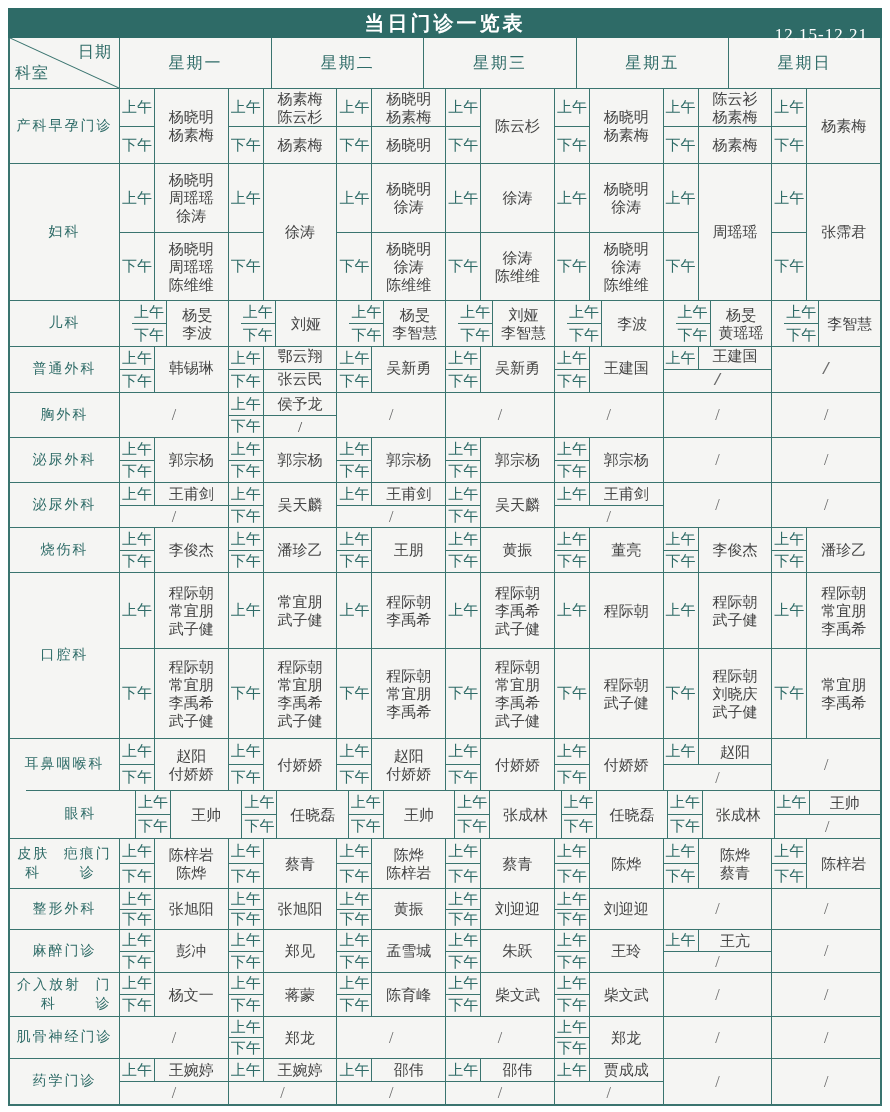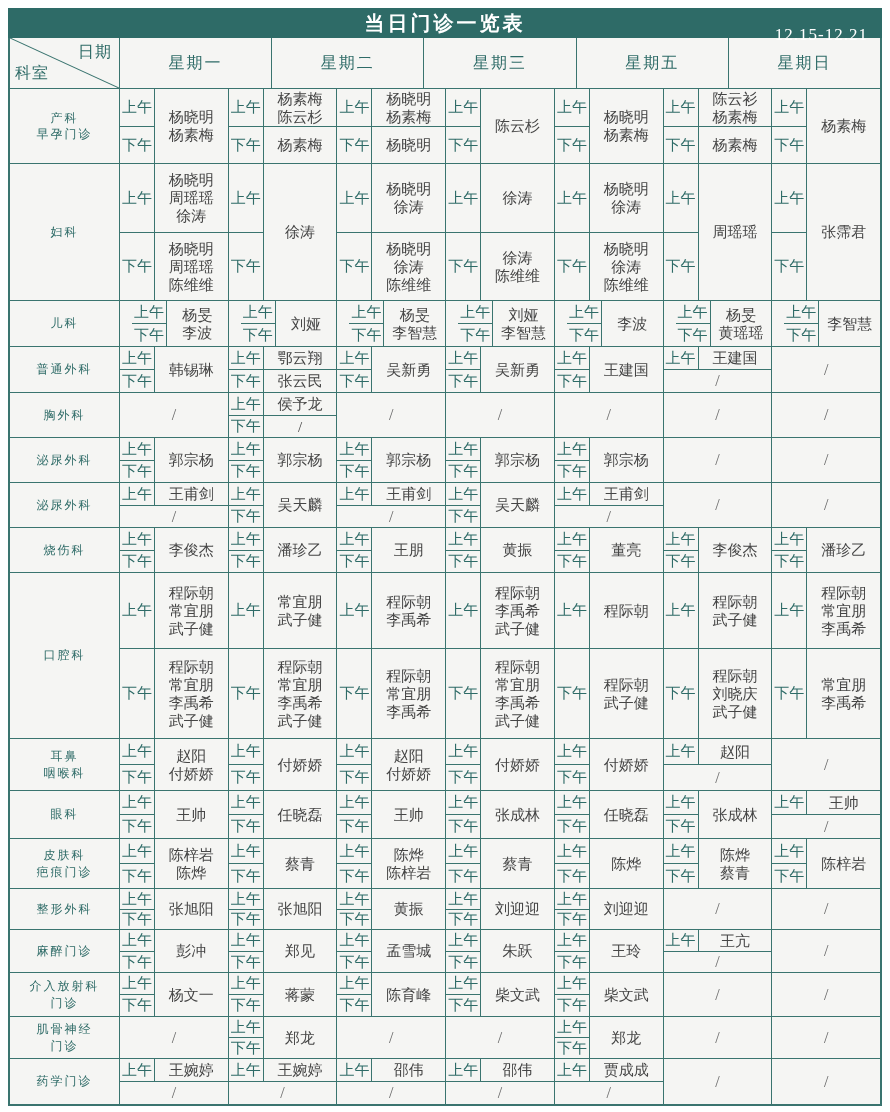--- a/index.html
+++ b/index.html
@@ -12,21 +12,21 @@
   *{box-sizing:border-box;margin:0;padding:0;}
   body{background:#ffffff;font-family:"Liberation Serif","DejaVu Serif",serif;}
   .page{width:890px;height:1112px;background:#ffffff;padding:8px;position:relative;}
   .titlebar{height:30px;background:var(--accent);position:relative;display:flex;align-items:center;justify-content:center;}
   .titlebar .ttl{color:var(--title_text);font-size:20px;font-weight:bold;letter-spacing:3px;}
   .titlebar .dr{position:absolute;right:14px;top:12px;height:30px;display:flex;align-items:center;color:var(--title_text);font-size:17px;letter-spacing:1px;}
   .table{border:2px solid var(--border);border-top:none;background:var(--cell_bg);}
   .row{display:flex;}
   .row + .row{border-top:1px solid var(--border);}
   .row > *:last-child{border-right:none;}
-  .dept{flex:0 0 110px;border-right:1px solid var(--border);display:flex;flex-direction:column;align-items:center;justify-content:center;color:var(--accent);font-size:12px;letter-spacing:2px;line-height:1.35;text-align:center;}
+  .dept{flex:0 0 110px;border-right:1px solid var(--border);display:flex;flex-direction:row;align-items:center;justify-content:center;color:var(--accent);font-size:14px;letter-spacing:2px;line-height:1.35;text-align:center;}
   .day{flex:1 1 0;border-right:1px solid var(--border);display:flex;flex-direction:column;min-width:0;}
   .hrow{height:50px;}
   .corner{flex:0 0 110px;border-right:1px solid var(--border);position:relative;}
   .corner svg{position:absolute;inset:0;width:100%;height:100%;}
   .corner .c-top{position:absolute;top:4px;right:7px;color:var(--accent);font-size:16px;letter-spacing:1px;}
   .corner .c-bot{position:absolute;bottom:4px;left:5px;color:var(--accent);font-size:16px;letter-spacing:1px;}
   .dayhdr{align-items:center;justify-content:center;flex-direction:row;color:var(--accent);font-size:16px;letter-spacing:2px;}
   .sub{display:flex;min-height:0;}
   .sub + .sub{border-top:1px solid var(--border);flex:1;}
   .lbl{flex:0 0 35px;border-right:1px solid var(--border);display:flex;align-items:center;justify-content:center;color:var(--accent);font-size:15px;}
@@ -342,21 +342,21 @@
             <div class="lblcol">
               <div class="lbl2" style="height: 22px;">上午</div>
               <div class="lbl2">下午</div>
             </div>
             <div class="nm">
               <div class="nmline">李智慧</div>
             </div>
           </div>
         </div>
       </div>
-      <div class="row" style="height: 46px;">
+      <div class="row" style="height: 46px; font-family: Liberation Mono, monospace;">
         <div class="dept">
           <div class="deptline">普通外科</div>
         </div>
         <div class="day">
           <div class="mg">
             <div class="lblcol">
               <div class="lbl2" style="height: 22px;">上午</div>
               <div class="lbl2">下午</div>
             </div>
             <div class="nm">
@@ -864,21 +864,21 @@
             <div class="nm">
               <div class="nmline">赵阳</div>
             </div>
           </div>
           <div class="slashbox">/</div>
         </div>
         <div class="day">
           <div class="full">/</div>
         </div>
       </div>
-      <div class="row" style="height: 48px;">
+      <div class="row" style="height: 48px; margin-left: 16px;">
         <div class="dept">
           <div class="deptline">眼科</div>
         </div>
         <div class="day">
           <div class="mg">
             <div class="lblcol">
               <div class="lbl2" style="height: 23px;">上午</div>
               <div class="lbl2">下午</div>
             </div>
             <div class="nm">

